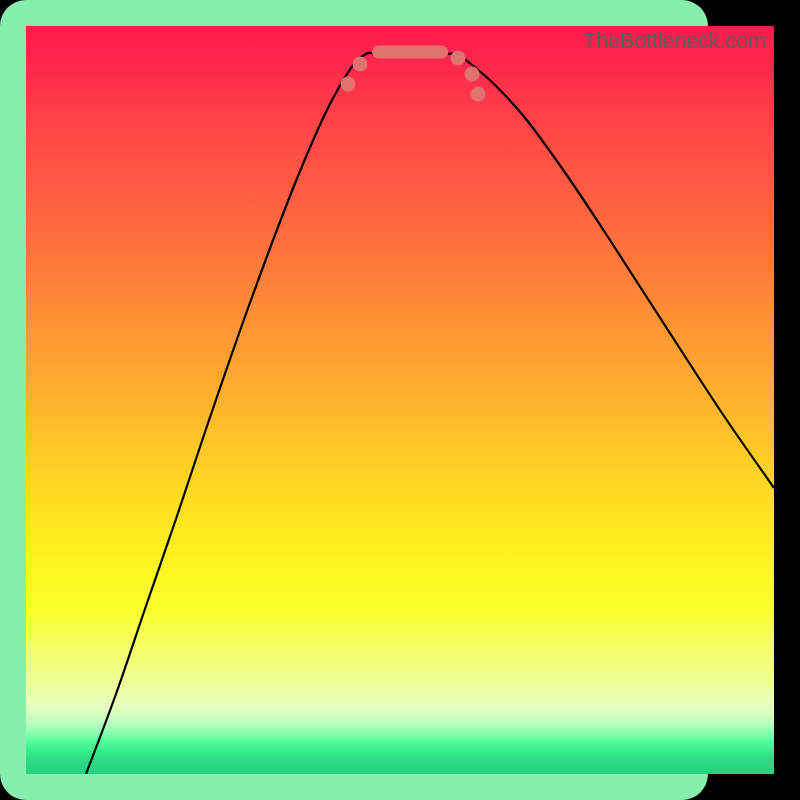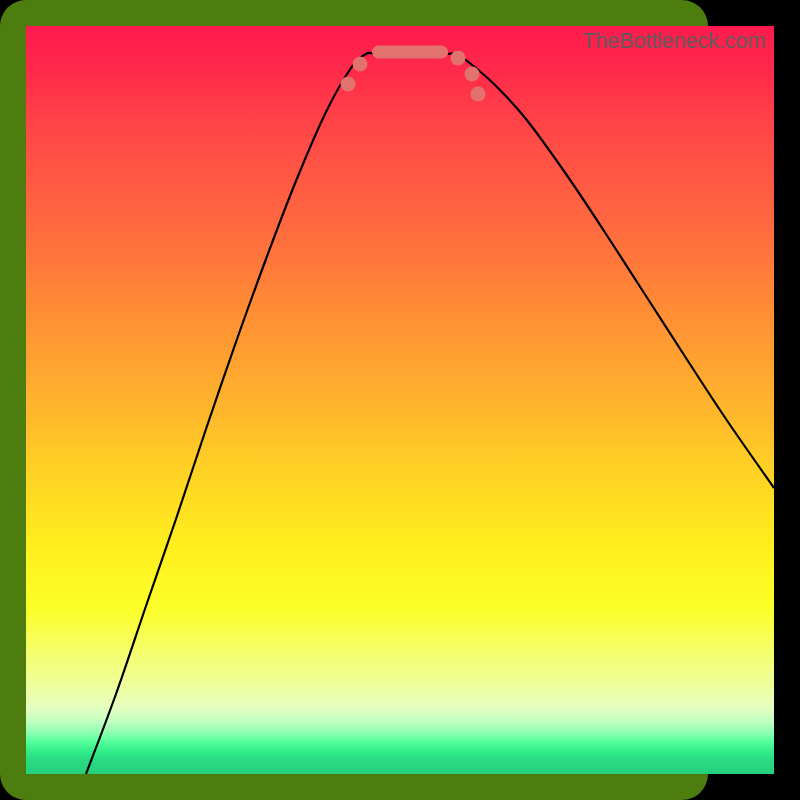--- a/index.html
+++ b/index.html
@@ -8,21 +8,21 @@
     width: 800px;
     height: 800px;
     overflow: hidden;
     background: #000;
     font-family: Arial, sans-serif;
   }
   .frame {
     position: relative;
     width: 708px;
     height: 800px;
-    background: #4d7c0f;
+    background: #86efac;
     border-radius: 26px;
   }
   .plot-area {
     position: absolute;
     left: 26px;
     top: 26px;
     width: 748px;
     height: 748px;
     background: linear-gradient(to bottom,
       #ff1a4d 0%,

